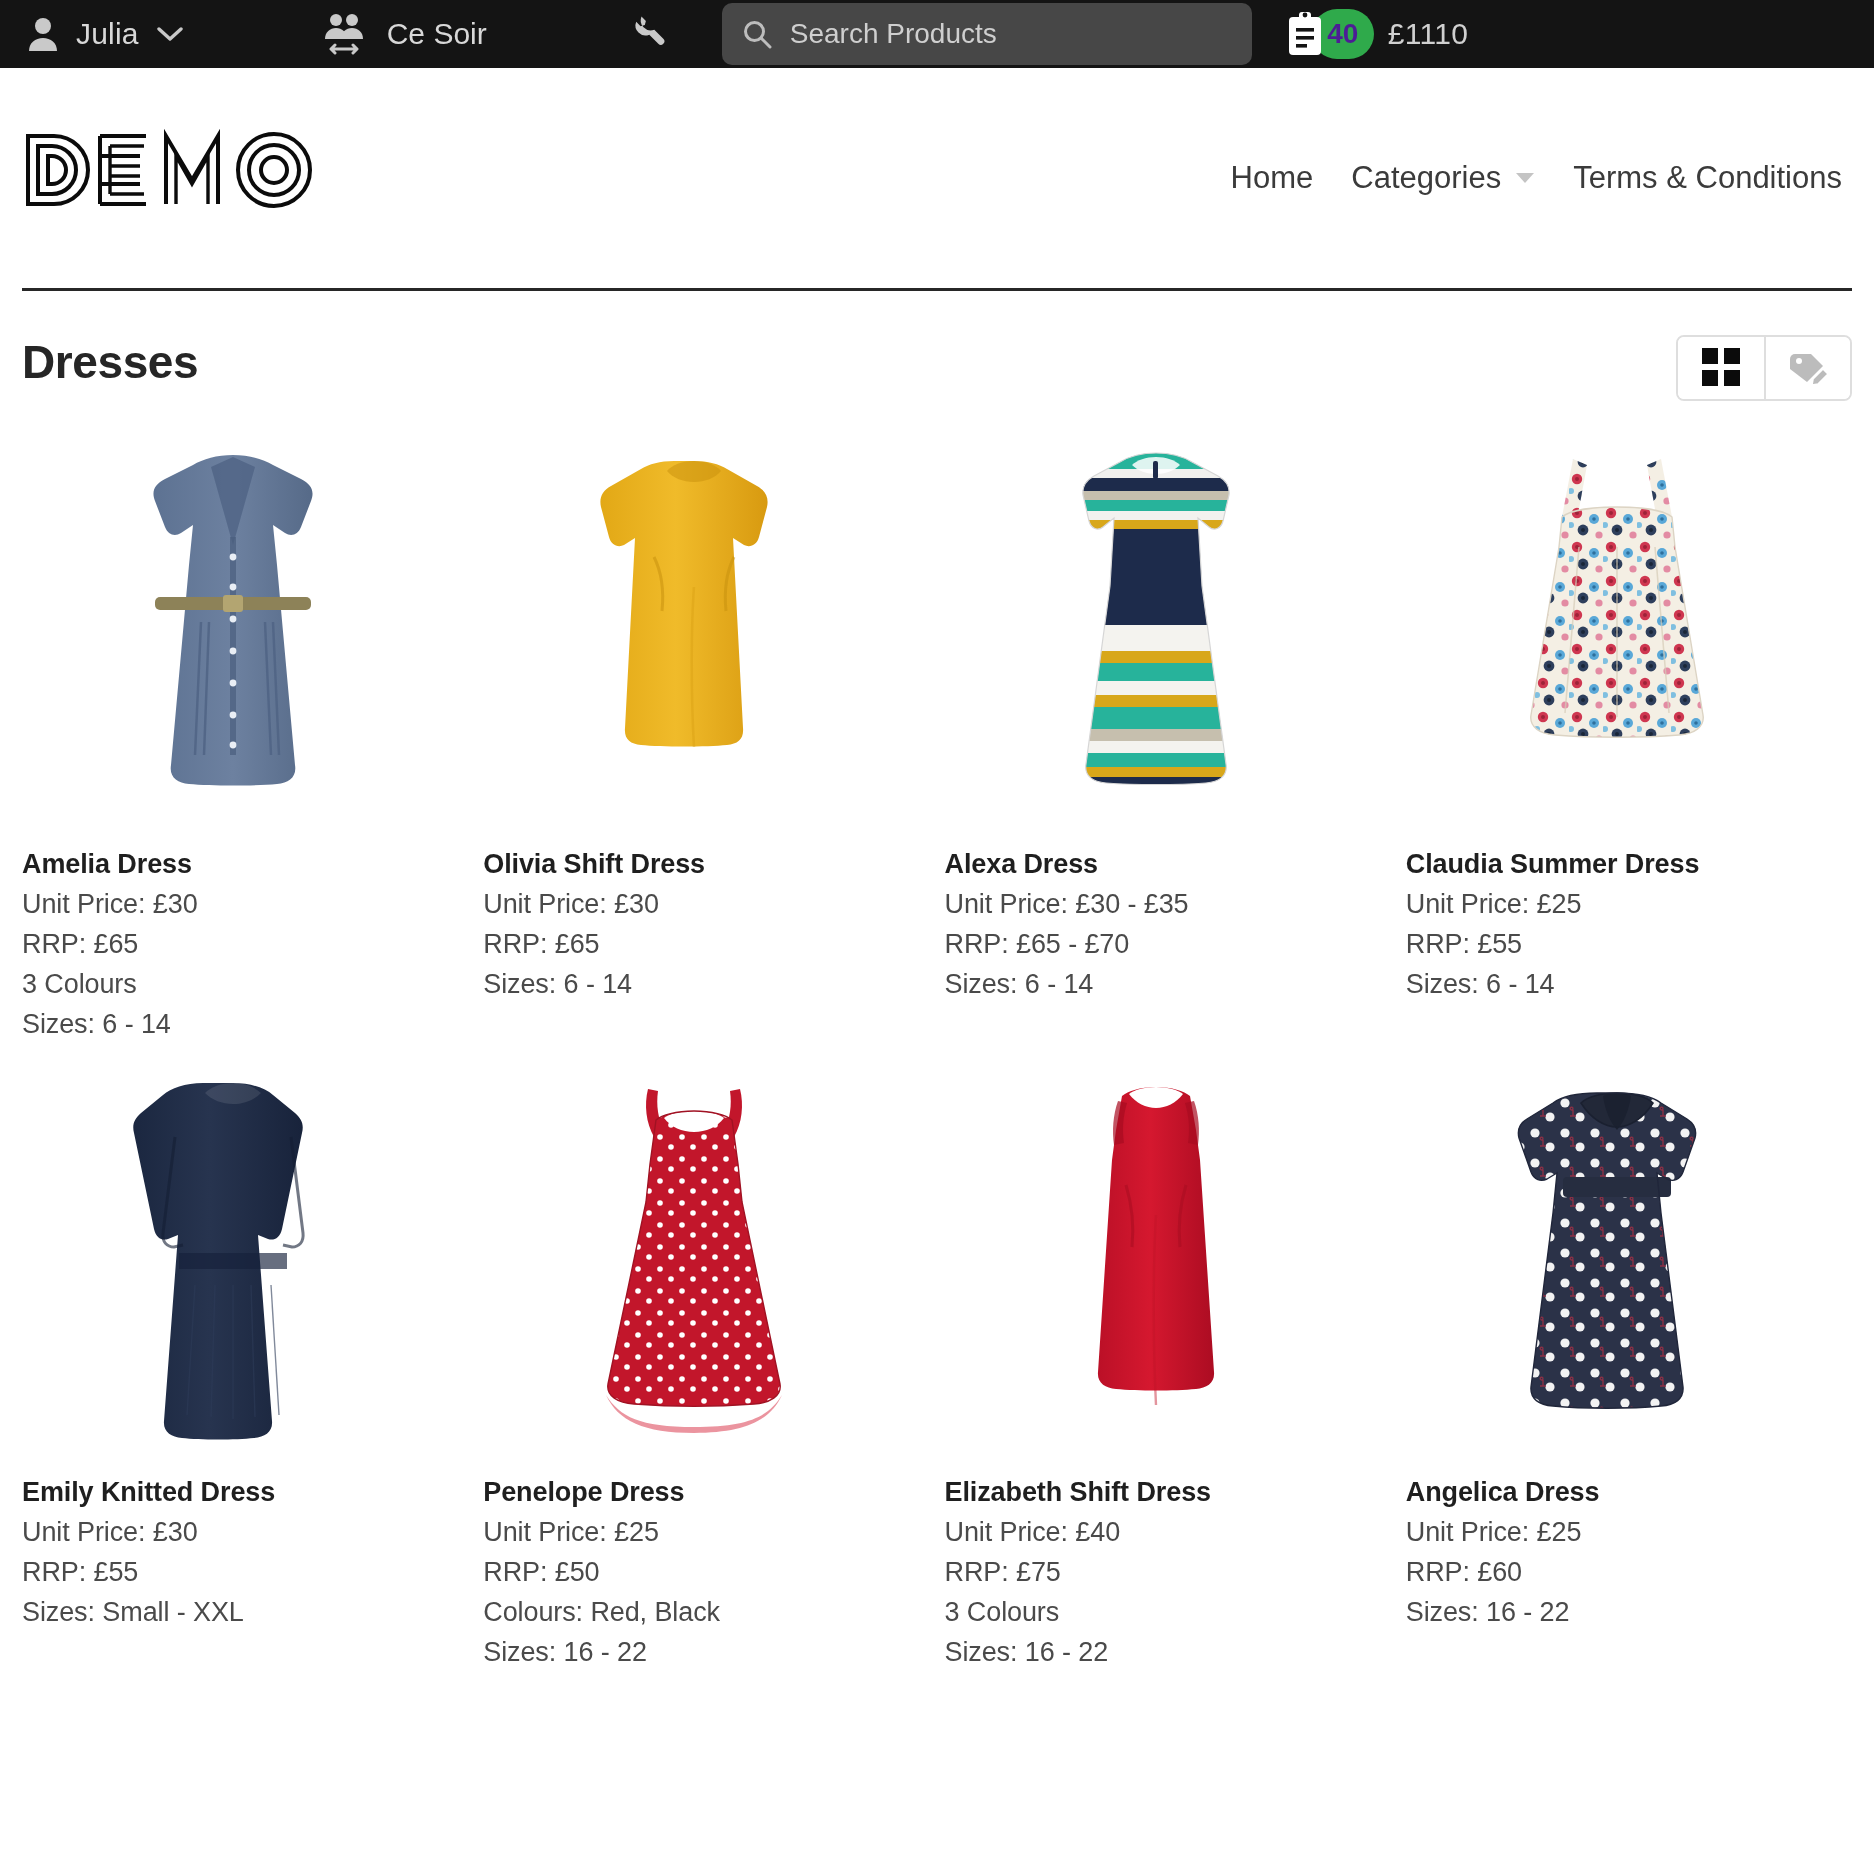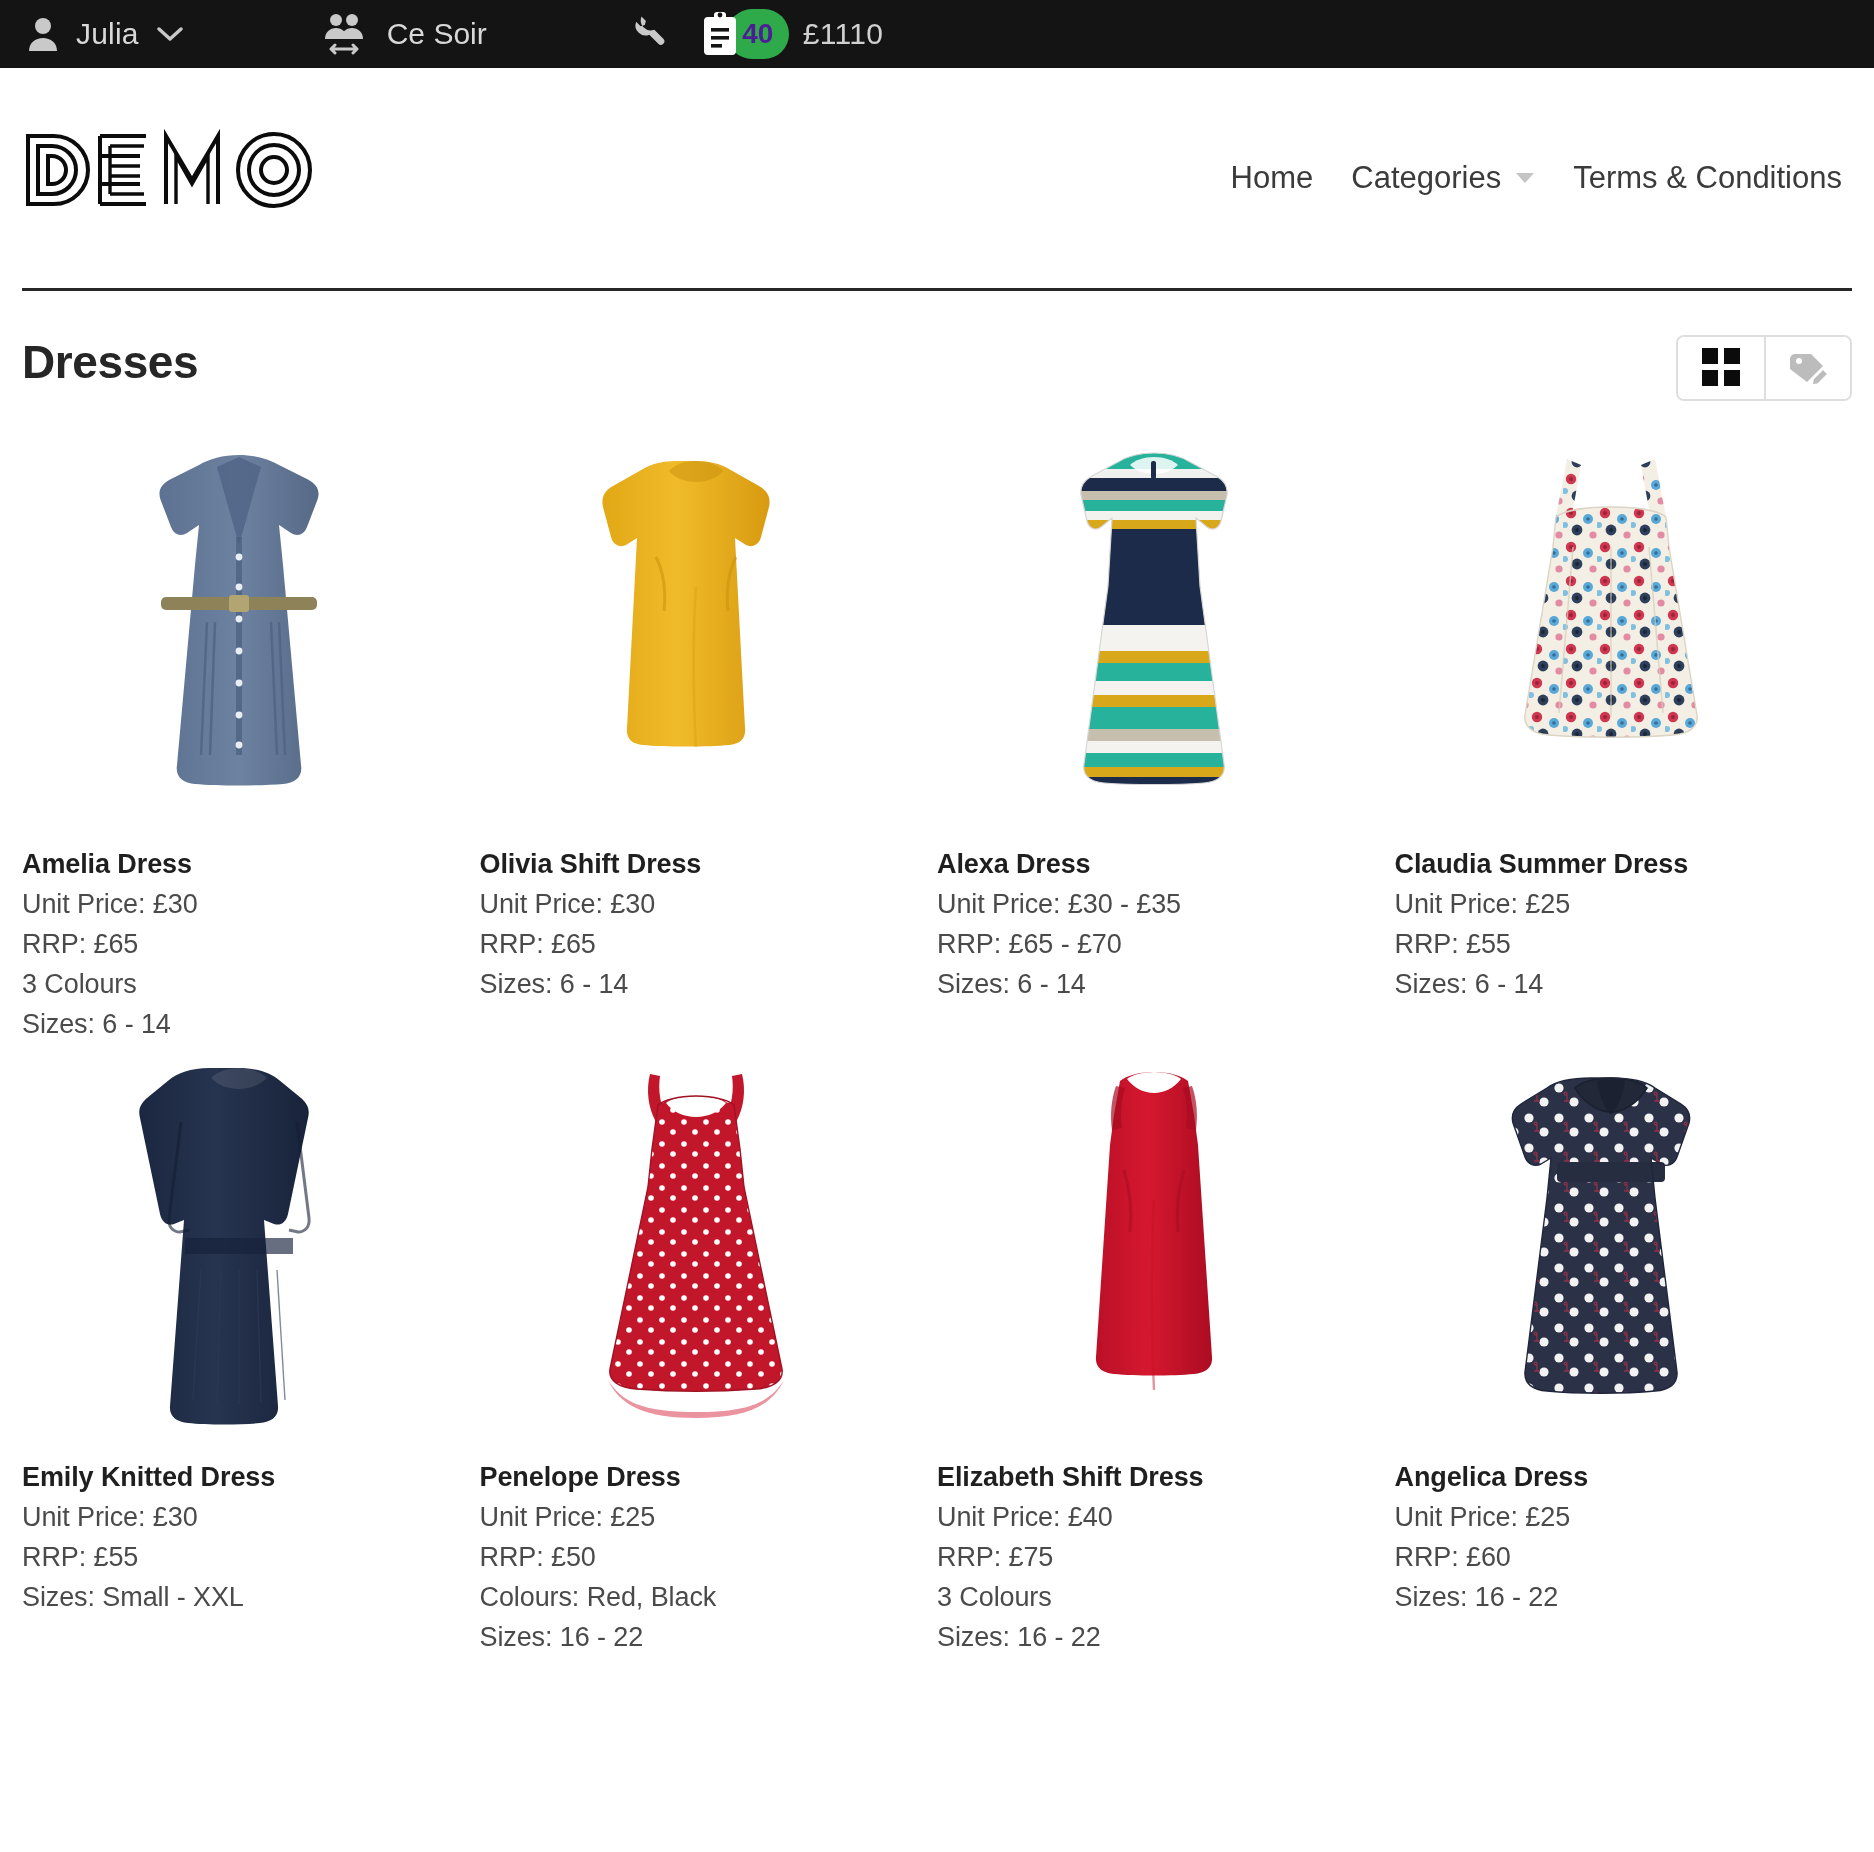--- a/index.html
+++ b/index.html
@@ -178,20 +178,21 @@
   }
   .vt-btn + .vt-btn { border-left: 2px solid #dedede; }
 
   
   .grid {
     display: grid;
     grid-template-columns: repeat(4, 1fr);
     column-gap: 0;
     row-gap: 0;
     padding: 26px 22px 0 22px;
+    gap: 15px;
   }
   .card { padding-right: 24px; }
   .card-img {
     height: 400px;
     display: flex;
     align-items: center;
     justify-content: center;
     background: #ffffff;
   }
   .card-img svg { display: block; }
@@ -243,20 +244,29 @@
   </div>
 
   <div class="tb-wrench">
     <span>
       <svg class="icon-wrench" viewBox="0 0 42 42">
         <path d="M16.5 3.5a10 10 0 0012.8 13.2l9 9a3.5 3.5 0 01-5 5l-9-9A10 10 0 0111.2 8.8l4.4 4.4 4.2-1.1 1.1-4.2z" fill="#c9c9c9"></path>
       </svg>
     </span>
   </div>
 
+  <div class="search-wrap">
+    <span>
+      <svg class="icon-search" viewBox="0 0 30 30">
+          <circle cx="12.5" cy="12.5" r="9" stroke="#bdbdbd" stroke-width="3" fill="none"></circle>
+          <path d="M19.5 19.5L28 28" stroke="#bdbdbd" stroke-width="3" stroke-linecap="round"></path>
+        </svg>
+    </span>
+    <input class="search-input" type="text" placeholder="Search Products" style="">
+  </div>
 
   <div class="cart">
     <span>
       <svg class="icon-clipboard" viewBox="0 0 38 46">
         <rect x="3" y="6" width="32" height="38" rx="4" fill="#ffffff"></rect>
         <rect x="13" y="1" width="12" height="9" rx="3" fill="#ffffff"></rect>
         <circle cx="19" cy="4" r="2.4" fill="#141414"></circle>
         <rect x="10" y="17" width="18" height="3.6" fill="#141414"></rect>
         <rect x="10" y="25" width="18" height="3.6" fill="#141414"></rect>
         <rect x="10" y="33" width="11" height="3.6" fill="#141414"></rect>

